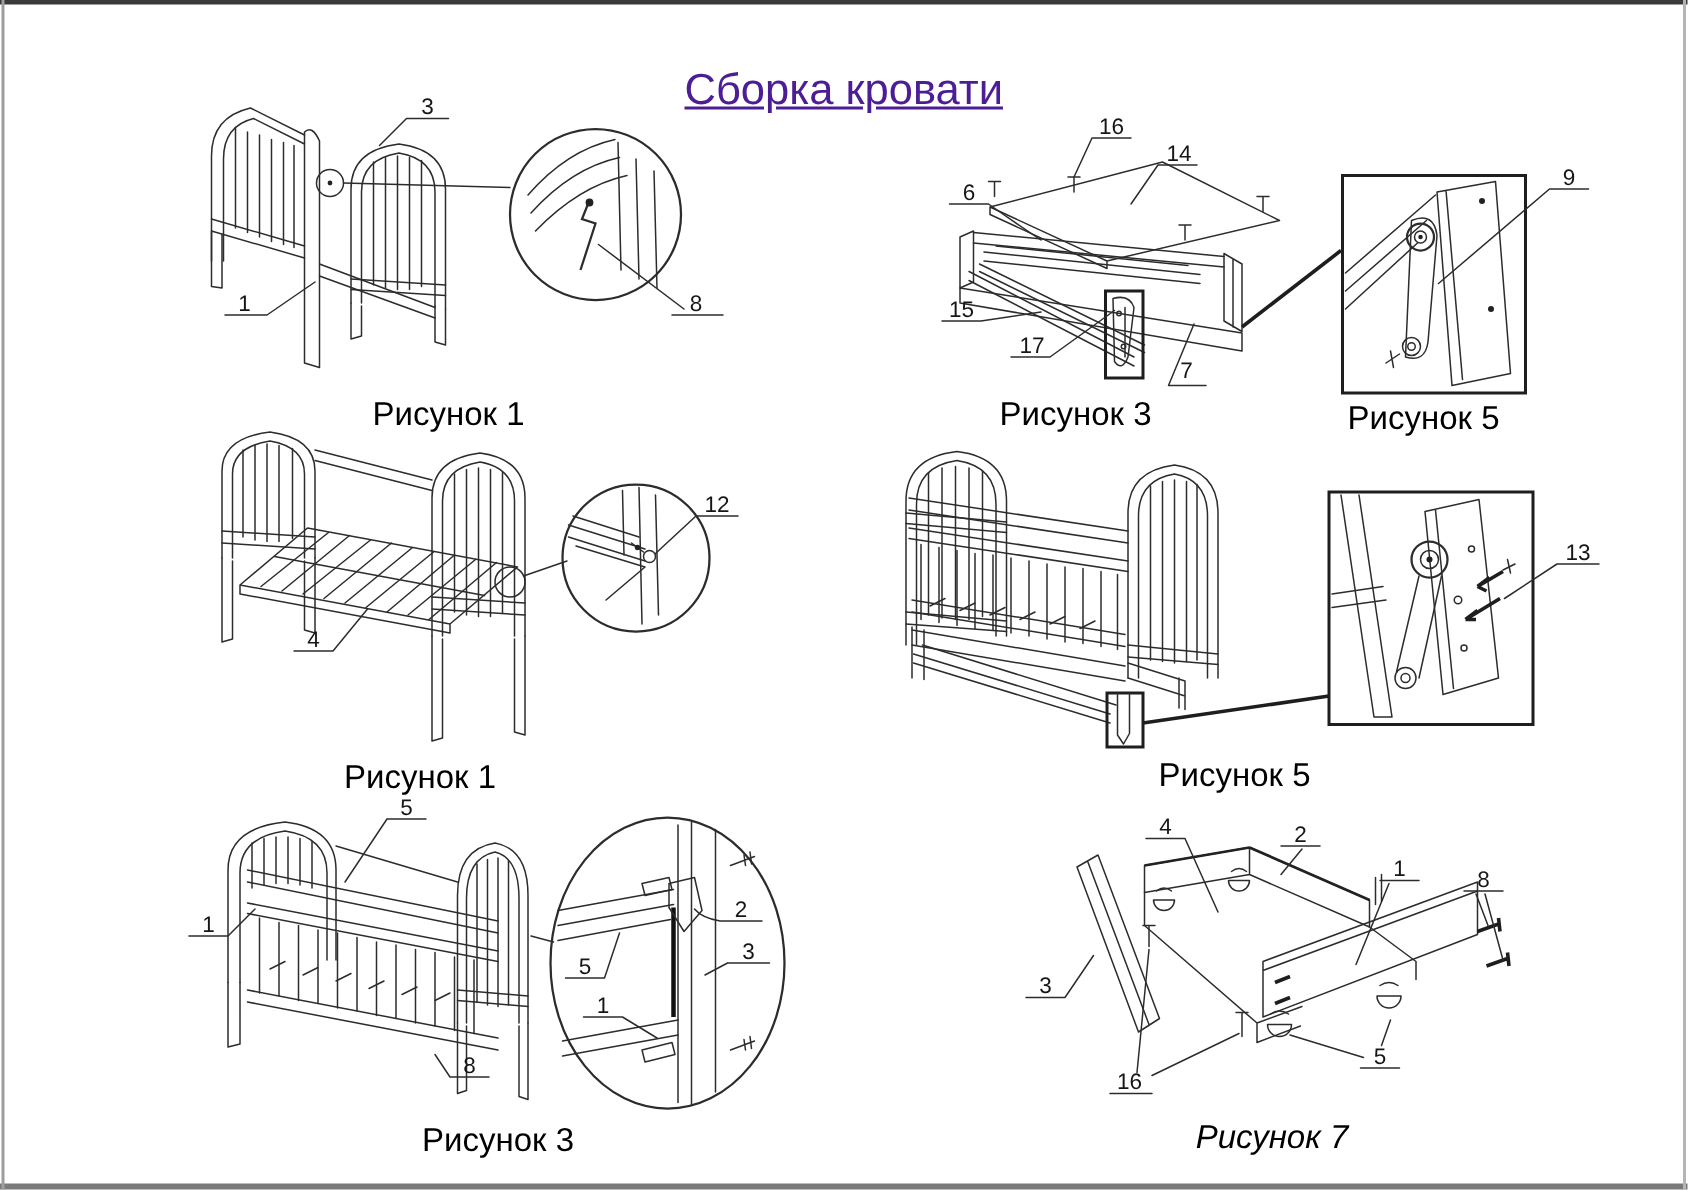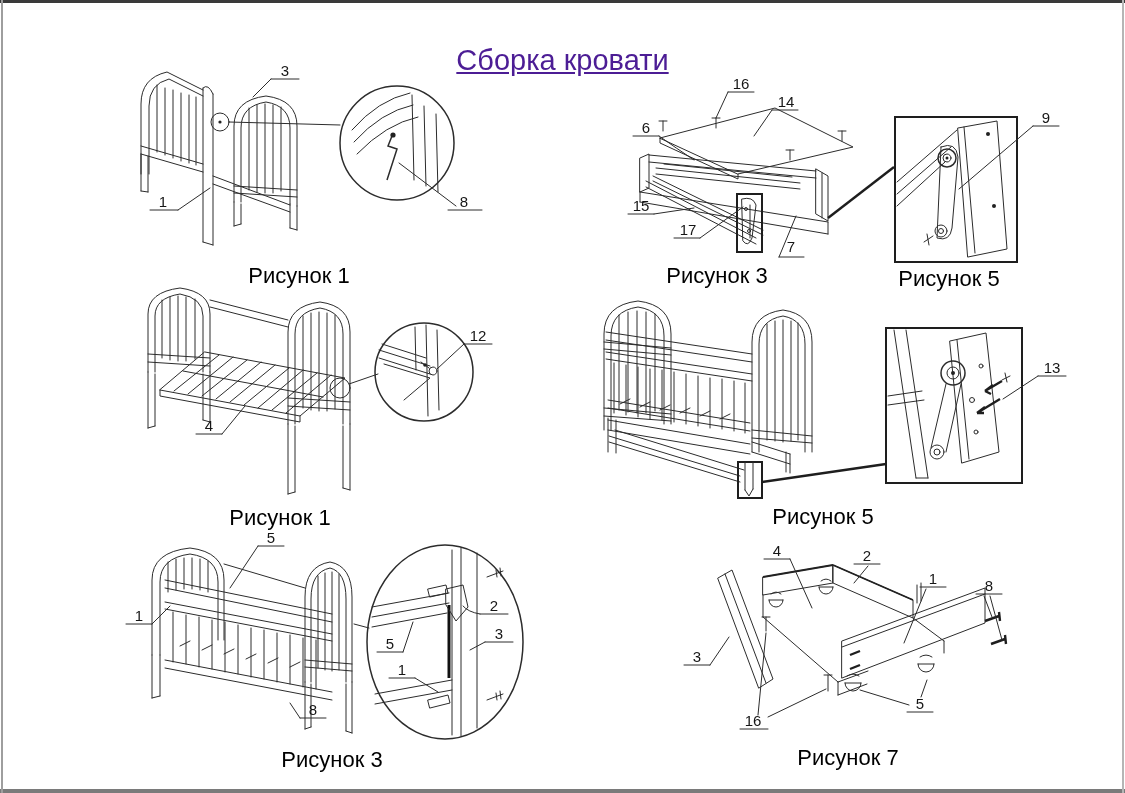--- a/index.html
+++ b/index.html
@@ -233,13 +233,13 @@
     <text class="lbl" x="933" y="584">1</text>
   </g>
 </svg>
 
 <div class="caption" style="left:299px;top:263px;">Рисунок 1</div>
 <div class="caption" style="left:717px;top:263px;">Рисунок 3</div>
 <div class="caption" style="left:949px;top:266px;">Рисунок 5</div>
 <div class="caption" style="left:280px;top:505px;">Рисунок 1</div>
 <div class="caption" style="left:823px;top:504px;">Рисунок 5</div>
 <div class="caption" style="left:332px;top:747px;">Рисунок 3</div>
-<div class="caption" style="left:848px;top:745px;">Рисунок 7</div>
+<div class="caption" style="left:848px;top:745px;font-style:italic;">Рисунок 7</div>
 
 </body></html>

